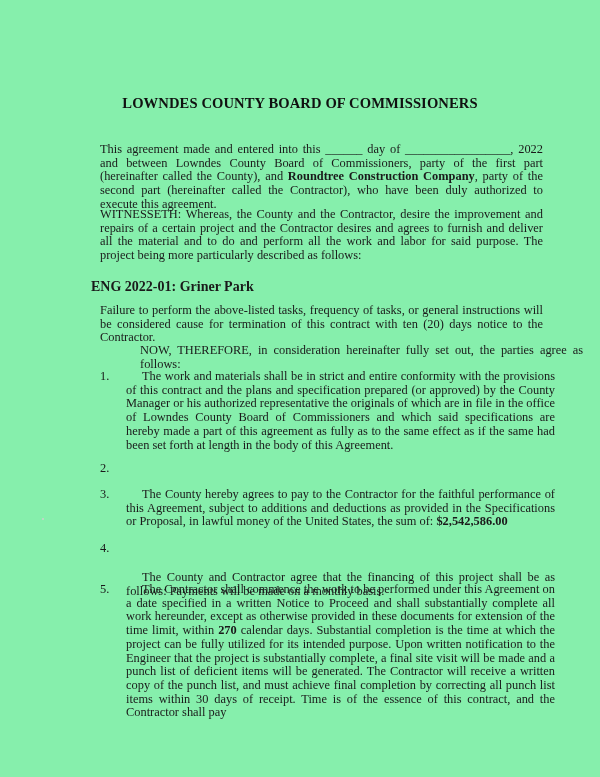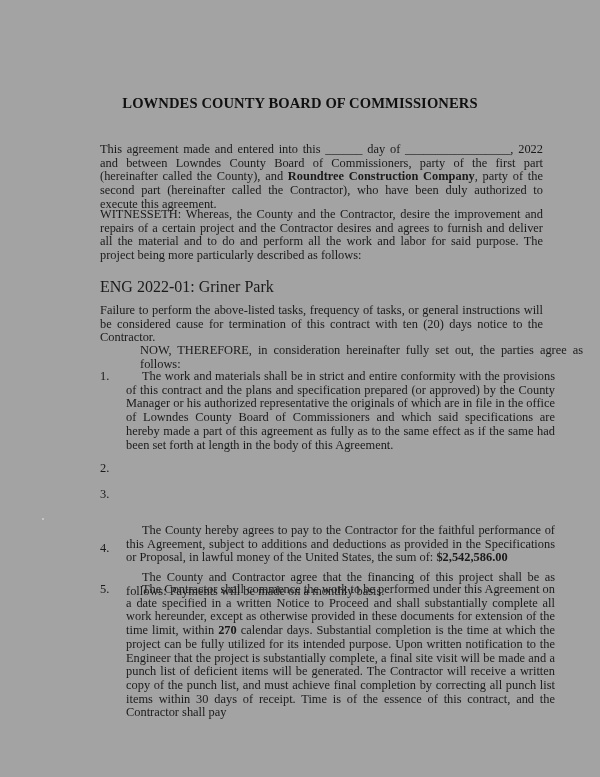--- a/index.html
+++ b/index.html
@@ -1,36 +1,36 @@
 <!DOCTYPE html>
 <html><head>
   <meta charset="utf-8">
   <style>
     html, body { margin: 0; padding: 0; background: #ffffff; }
     body { width: 600px; height: 777px; overflow: hidden; position: relative; }
     .page {
       position: absolute; left: 0; top: 0; width: 600px; height: 777px;
-      background: #a3a3a3;
+      background: #86efac;
       font-family: "Liberation Serif", "DejaVu Serif", serif;
       color: #1a1a1a;
       font-size: 12.4px;
       line-height: 13.7px;
     }
     .title {
       position: absolute; left: 0; width: 600px; text-align: center;
       font-weight: bold; font-size: 14.6px; line-height: 17px; letter-spacing: 0.1px;
       color: #111;
     }
     .para {
       position: absolute; left: 100px; width: 443px;
       text-align: justify;
     }
     .bold { font-weight: bold; }
     .ul { }
-    .heading { position: absolute; left: 100px; font-weight: normal; font-size: 16px; }
+    .heading { position: absolute; left: 91px; font-weight: bold; font-size: 14px; }
     .num { position: absolute; left: 100px; }
     .item {
       position: absolute; left: 126px; width: 429px; text-align: justify;
     }
     .indent { text-indent: 16px; }
     .dot {
       position: absolute; left: 42px; top: 518px; width: 2px; height: 2px;
       border-radius: 1px; background: #cfcfcf;
     }
   </style>
@@ -50,21 +50,21 @@
   <div class="para" style="top:304px;">Failure to perform the above-listed tasks, frequency of tasks, or general instructions will be considered cause for termination of this contract with ten (20) days notice to the Contractor.</div>
 
   <div class="para" style="top:344px;margin-left:40px;">NOW, THEREFORE, in consideration hereinafter fully set out, the parties agree as follows:</div>
 
   <div class="num" style="top:370px;">1.</div>
   <div class="item indent" style="top:370px;">The work and materials shall be in strict and entire conformity with the provisions of this contract and the plans and specification prepared (or approved) by the County Manager or his authorized representative the originals of which are in file in the office of Lowndes County Board of Commissioners and which said specifications are hereby made a part of this agreement as fully as to the same effect as if the same had been set forth at length in the body of this Agreement.</div>
 
   <div class="num" style="top:462px;">2.</div>
 
   <div class="num" style="top:488px;">3.</div>
-  <div class="item indent" style="top:488px;margin-top:36px;"><span>The County hereby agrees to pay to the Contractor for the faithful performance of this Agreement, subject to additions and deductions as provided in the Specifications or Proposal, in lawful money of the United States, the sum of:  </span><span class="bold ul">$2,542,586.00</span></div>
+  <div class="item indent" style="top:488px;"><span>The County hereby agrees to pay to the Contractor for the faithful performance of this Agreement, subject to additions and deductions as provided in the Specifications or Proposal, in lawful money of the United States, the sum of:  </span><span class="bold ul">$2,542,586.00</span></div>
 
   <div class="num" style="top:542px;">4.</div>
   <div class="item indent" style="top:542px;margin-top:29px;">The County and Contractor agree that the financing of this project shall be as follows: Payments will be made on a monthly basis.</div>
 
   <div class="num" style="top:583px;">5.</div>
   <div class="item indent" style="top:583px;"><span>The Contractor shall commence the work to be performed under this Agreement on a date specified in a written Notice to Proceed and shall substantially complete all work hereunder, except as otherwise provided in these documents for extension of the time limit, within </span><span class="bold ul">270 </span><span>calendar days.  Substantial completion is the time at which the project can be fully utilized for its intended purpose. Upon written notification to the Engineer that the project is substantially complete, a final site visit will be made and a punch list of deficient items will be generated.  The Contractor will receive a written copy of the punch list, and must achieve final completion by correcting all punch list items within 30 days of receipt.  Time is of the essence of this contract, and the Contractor shall pay</span></div>
 
   <div class="dot"></div>
 </div>
 

